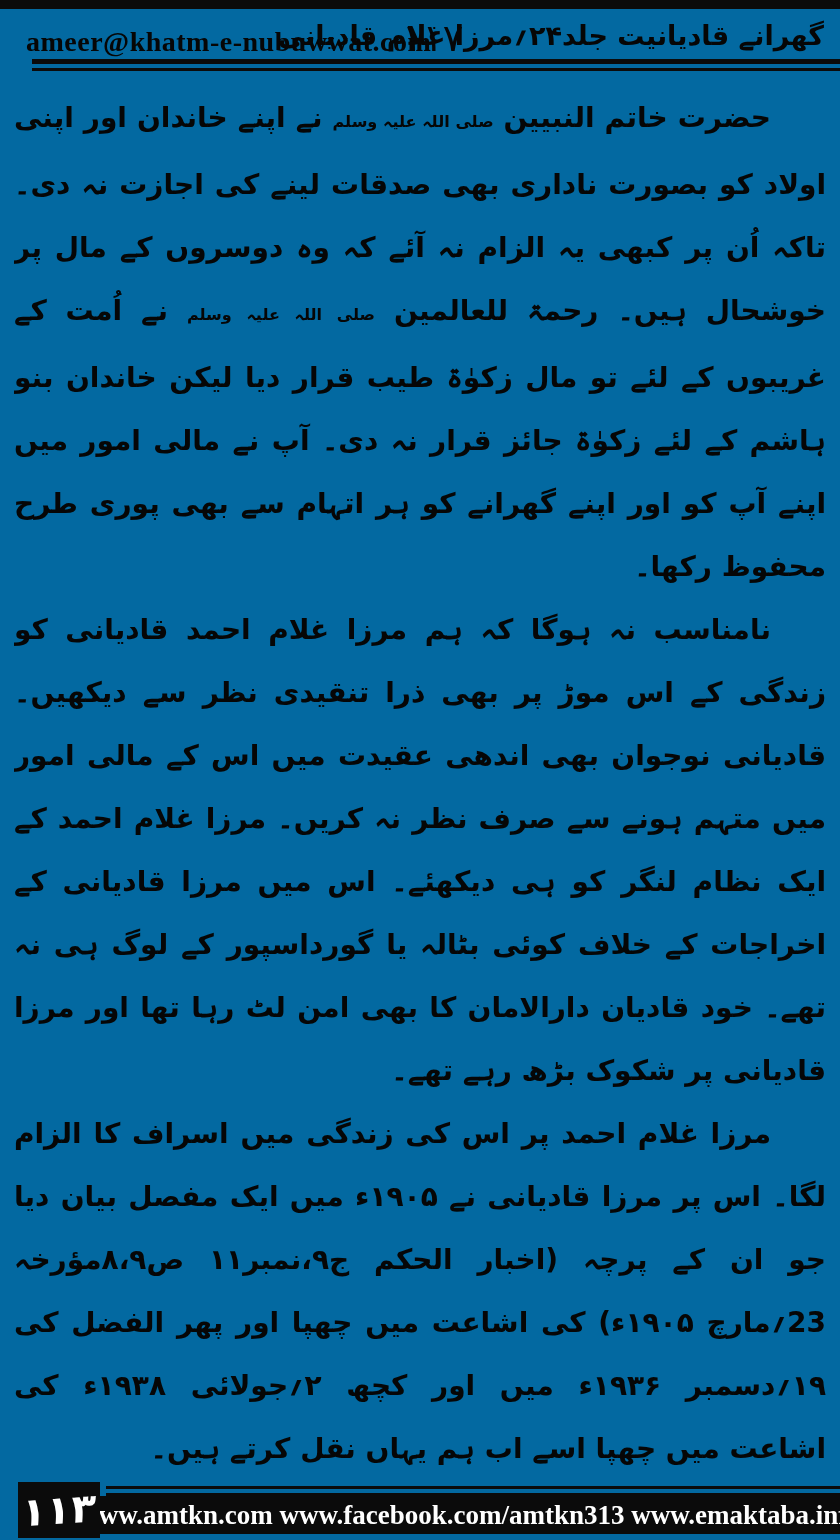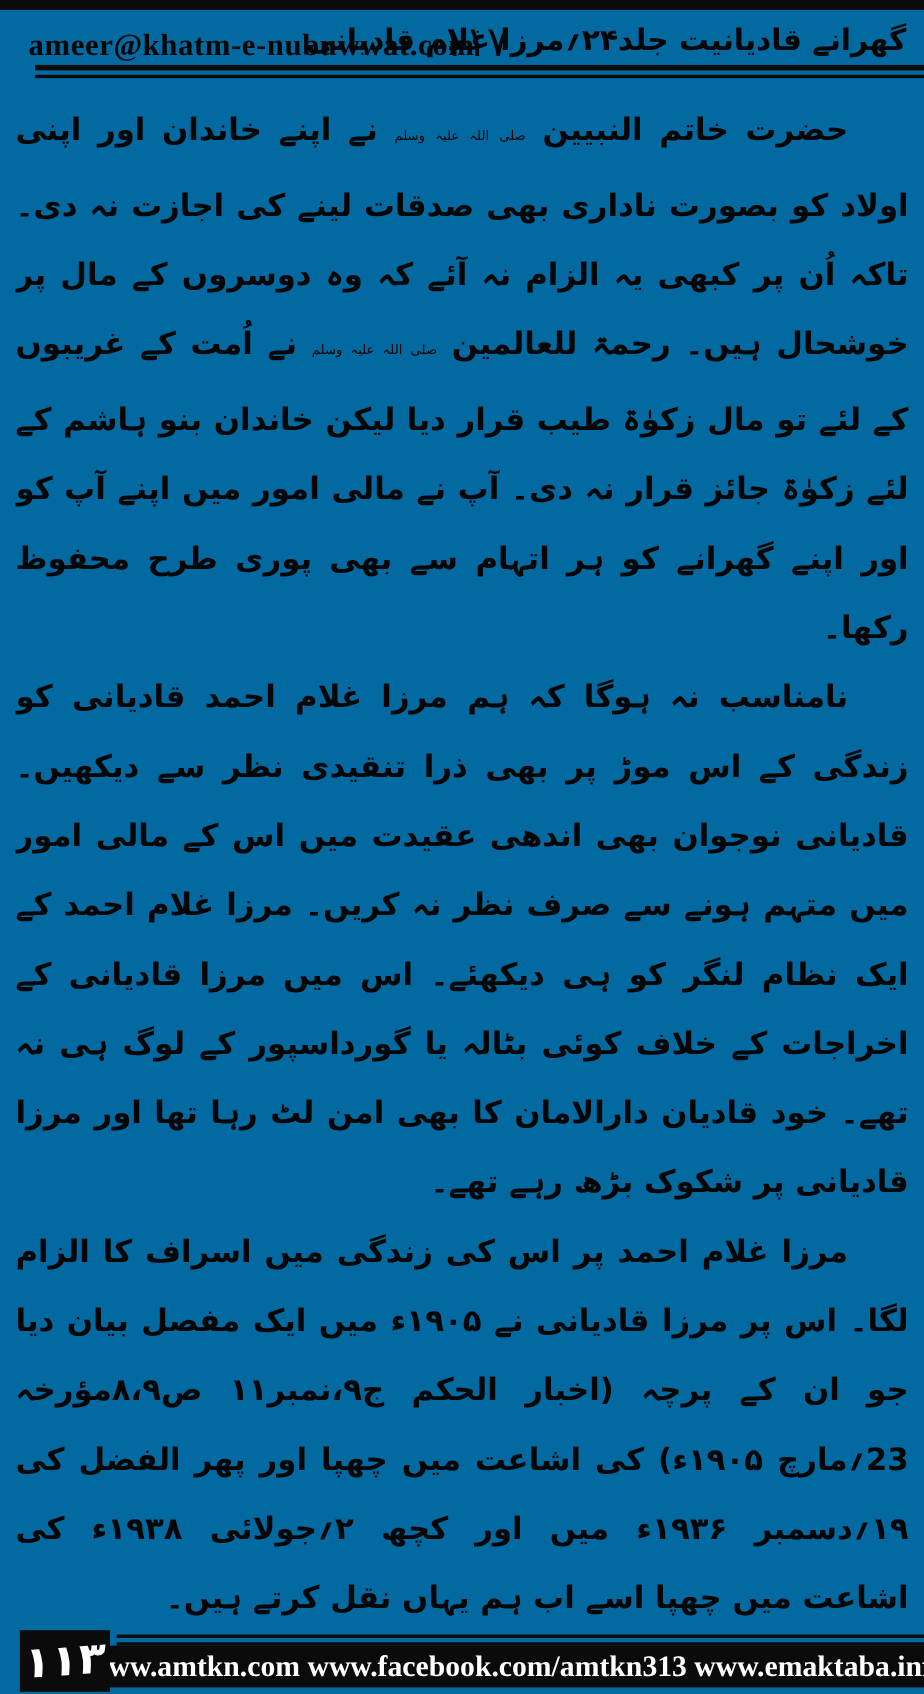--- a/index.html
+++ b/index.html
@@ -27,21 +27,21 @@
   .header-rules { position:absolute; top:59px; left:32px; right:0; }
   .header-rules .r1 { height:5px; background:#0b0b0b; margin-bottom:4px; }
   .header-rules .r2 { height:3px; background:#0b0b0b; }
 
   .body-text {
     position:absolute; top:86px; left:14px; right:14px; bottom:62px;
     direction:rtl; text-align:justify; overflow:hidden;
     font-size:28px; line-height:63px; font-weight:bold;
   }
   .para { text-indent:55px; }
-  .honorific { font-size:12px; font-weight:normal; white-space:nowrap; }
+  .honorific { font-size:16px; font-weight:bold; white-space:nowrap; }
 
   .footer-rules { position:absolute; left:106px; right:0; bottom:44px; }
   .footer-rules .r1 { height:3px; background:#0b0b0b; margin-bottom:4px; }
   .footer-rules .r2 { height:3px; background:#0b0b0b; }
   .footer-bar {
     position:absolute; left:100px; right:0; bottom:6px; height:38px; background:#0b0b0b;
     display:flex; align-items:center; justify-content:center;
   }
   .footer-links {
     color:#ffffff; font-family:"Liberation Serif", serif; font-weight:bold; font-size:27px;

